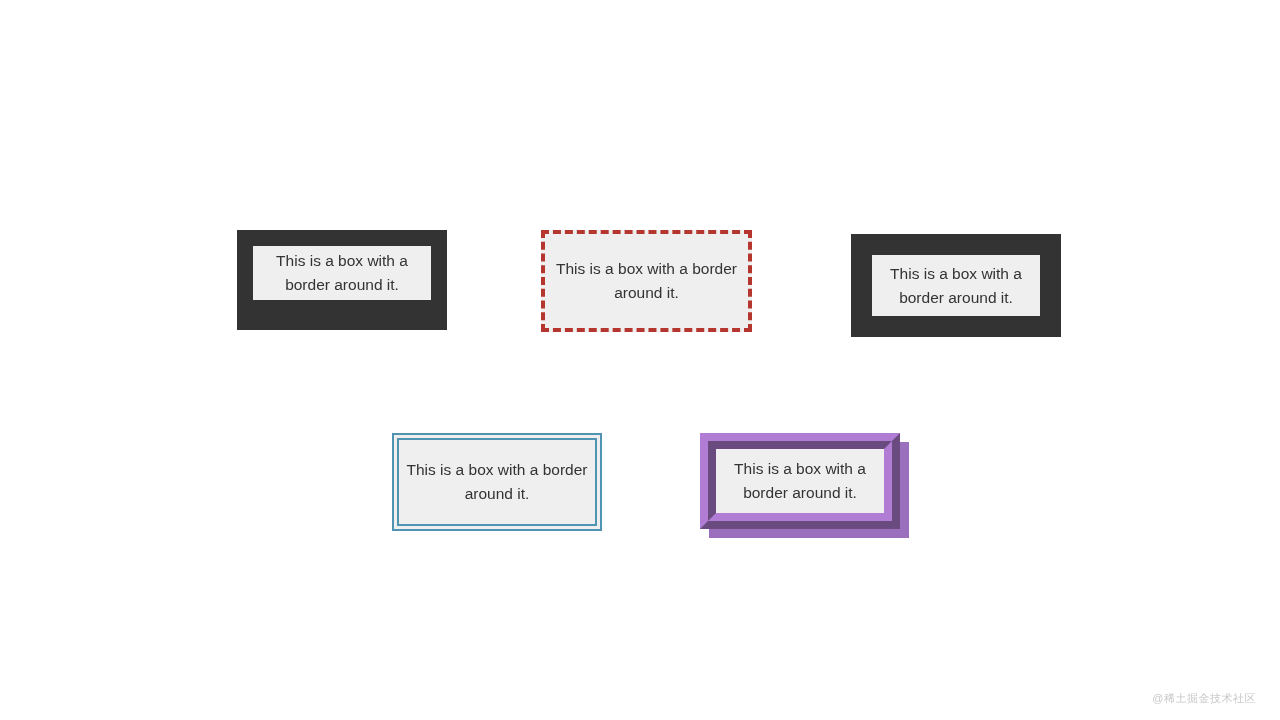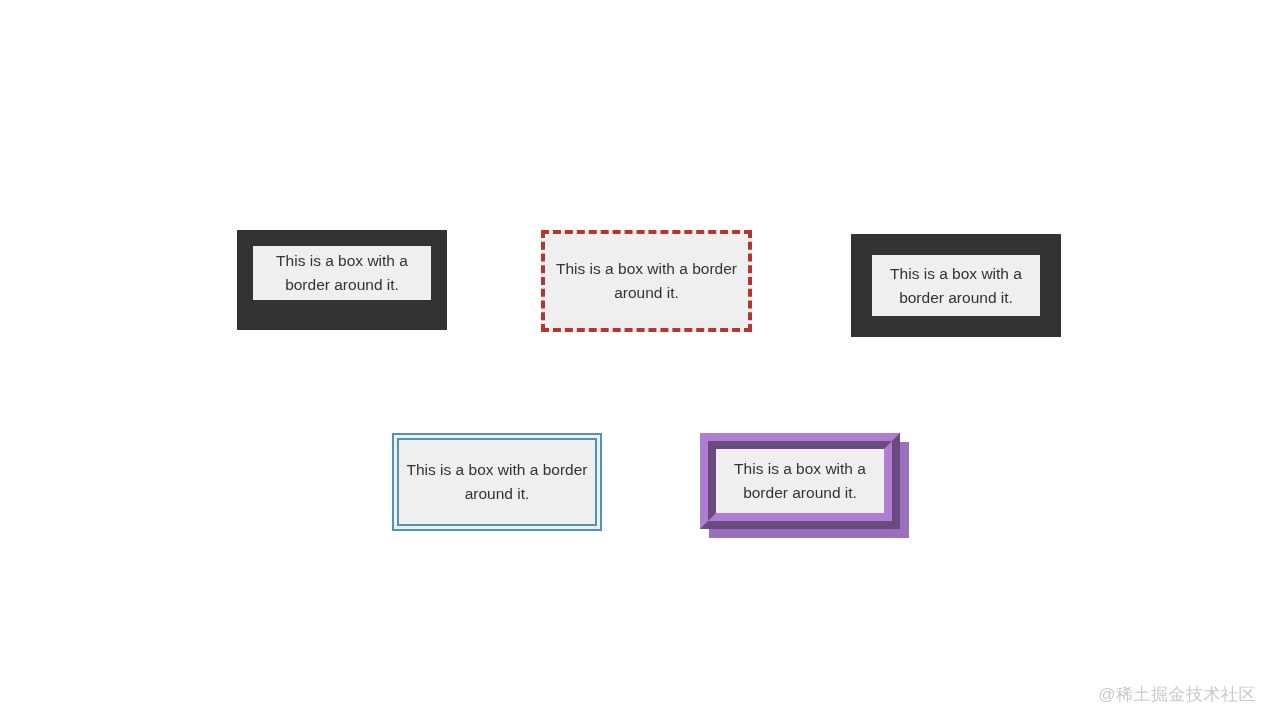--- a/index.html
+++ b/index.html
@@ -85,21 +85,21 @@
     height: 96px;
     border: 16px ridge #b07cd4;
     box-shadow: 9px 9px 0 0 #9a6fbe;
   }
 
   .watermark {
     position: absolute;
     right: 24px;
     bottom: 14px;
     color: #c9c9c9;
-    font-size: 17px;
+    font-size: 11px;
     letter-spacing: 0.5px;
     white-space: nowrap;
     user-select: none;
   }
 </style>
 </head>
 <body>
 
 <div class="canvas">
 

